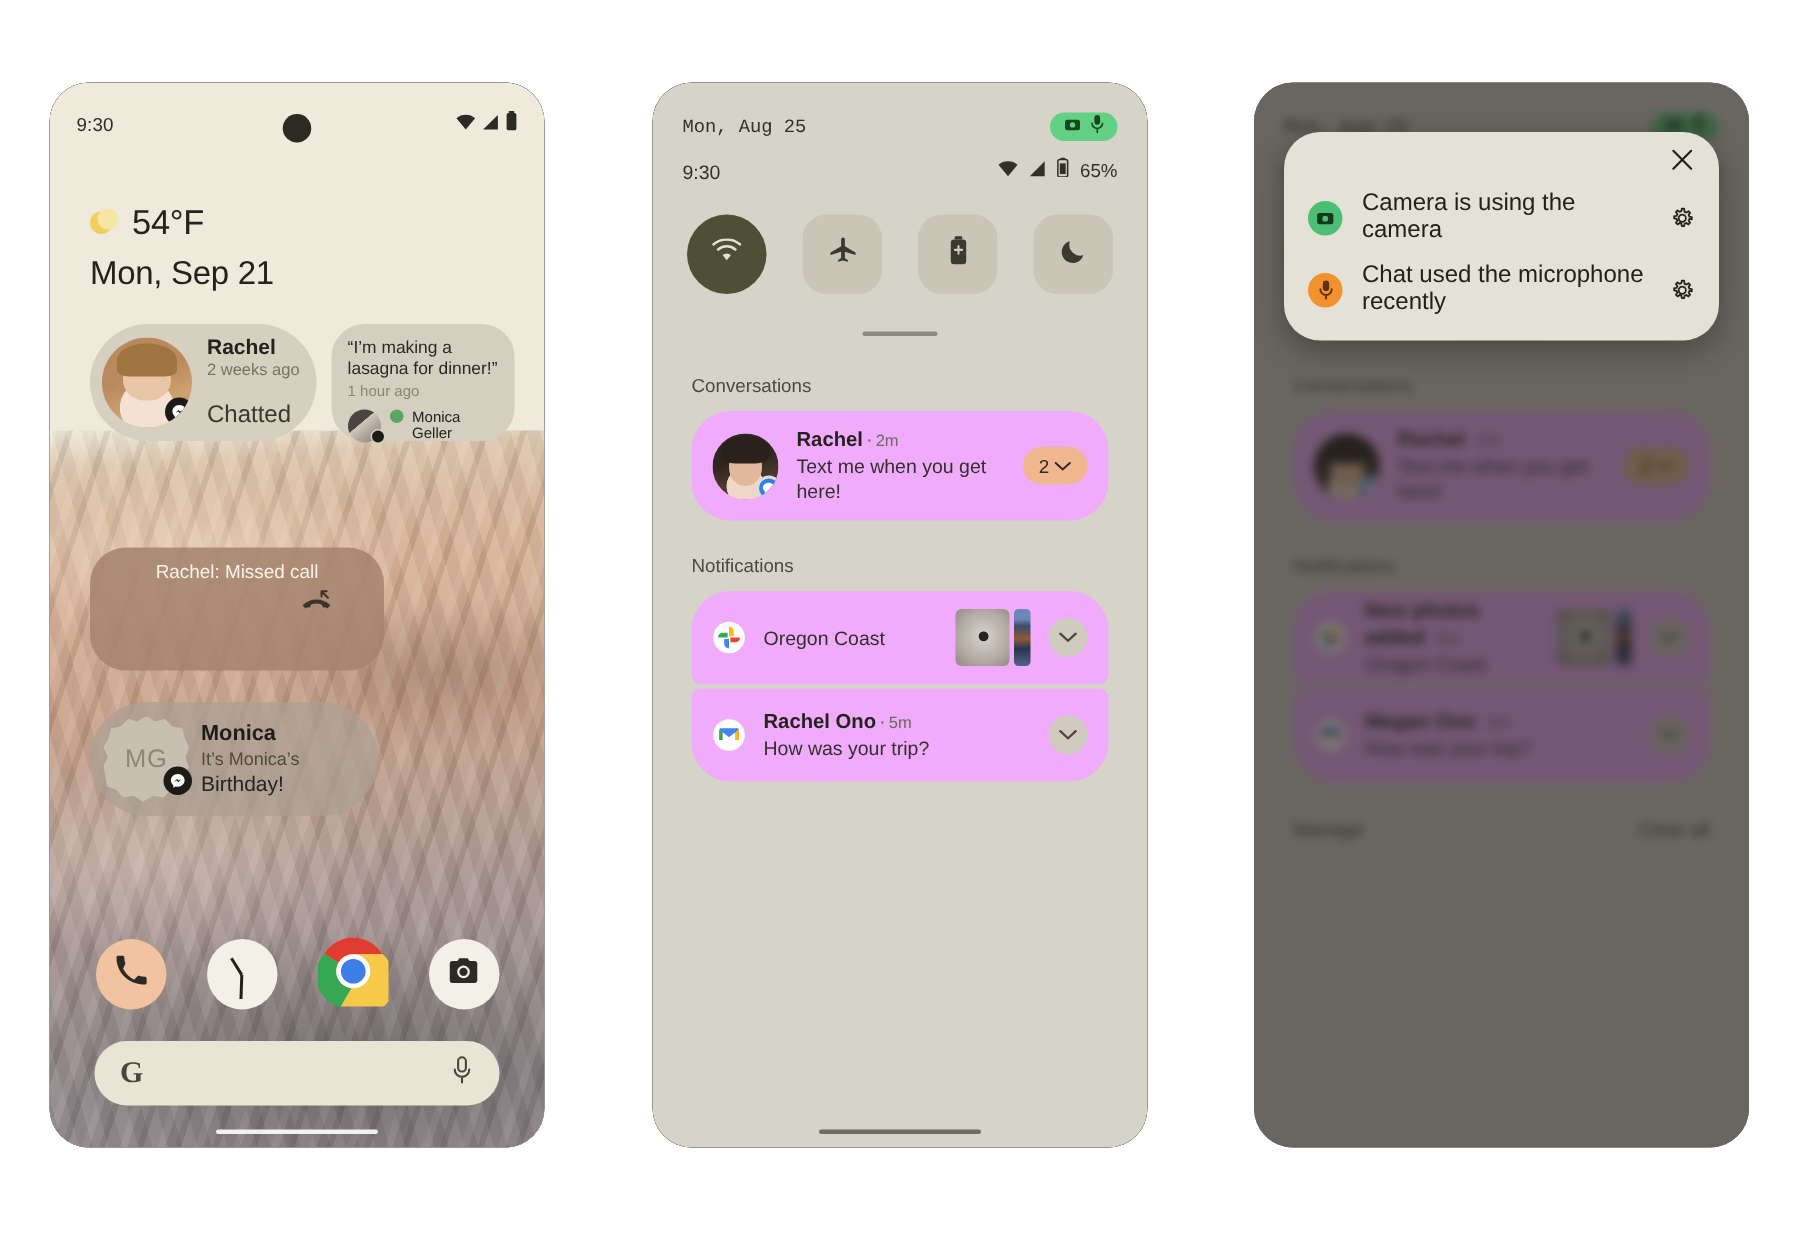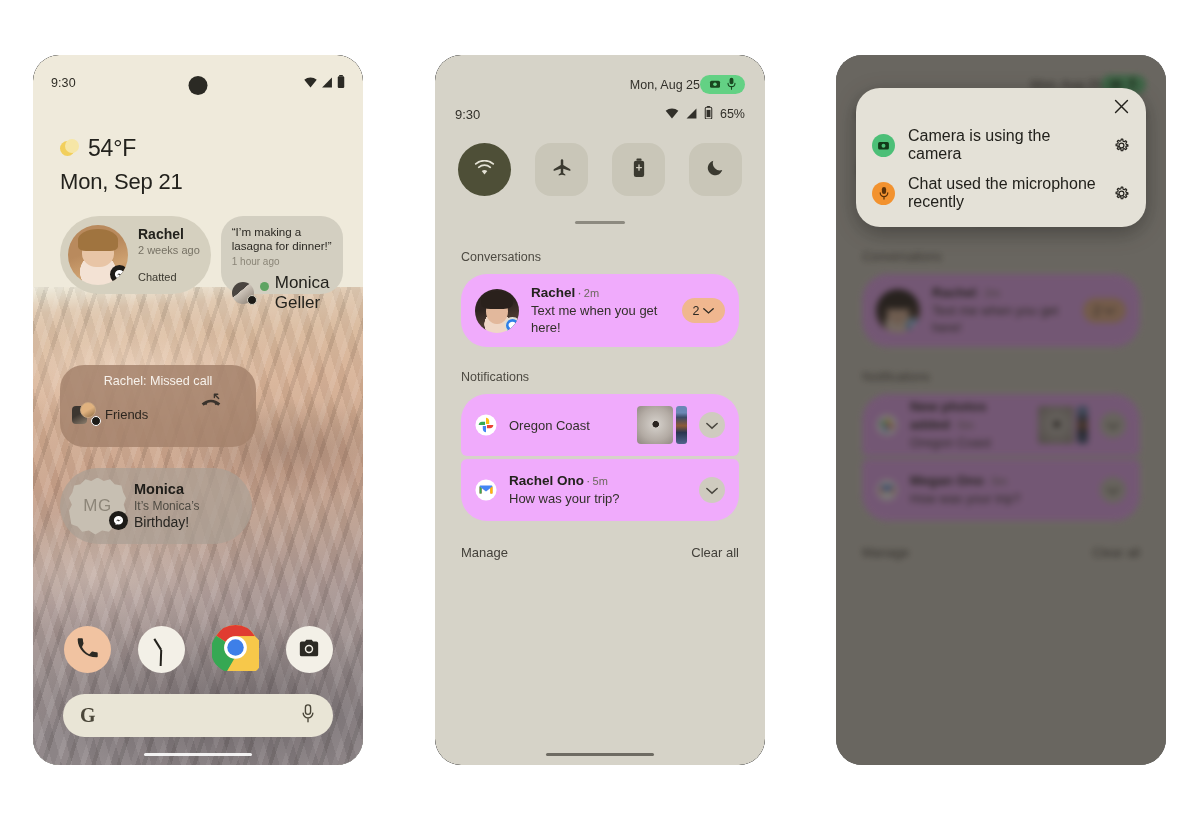--- a/index.html
+++ b/index.html
@@ -129,21 +129,21 @@
   .badge-chat {
     position: absolute; left: 42px; top: 40px; z-index: 3;
     width: 19px; height: 19px; border-radius: 50%;
     background: #1d1b17;
     display: flex; align-items: center; justify-content: center;
   }
   .badge-chat svg { width: 11px; height: 11px; }
   .w-rachel-txt { line-height: 1.18; }
   .wr-name { font-size: 14px; color: #23221d; font-weight: 700; }
   .wr-sub { font-size: 11px; color: #777265; margin-top: 2px; }
-  .wr-act { font-size: 11px; color: #3b382f; margin-top: 14px; }
+  .wr-act { font-size: 16px; color: #3b382f; margin-top: 14px; }
 
   .w-monica {
     width: 148px; height: 78px;
     background: #d3cfc1;
     border-radius: 22px;
     padding: 9px 10px 8px 11px;
   }
   .wm-quote { font-size: 11.6px; color: #2b2923; line-height: 1.24; }
   .wm-quote .ago { color: #8a8577; font-size: 10px; }
   .wm-foot { display: flex; align-items: center; gap: 6px; margin-top: 5px; }
@@ -153,21 +153,21 @@
     flex: 0 0 auto;
   }
   .wm-av .dotb {
     position:absolute; right:-3px; bottom:-1px; width:10px; height:10px; border-radius:50%;
     background:#1d1b17; border:1.5px solid #d3cfc1;
   }
   .wm-green {
     width: 9px; height: 9px; border-radius: 50%; background: #5fa463;
     position: relative; top: -7px; flex: 0 0 auto;
   }
-  .wm-name { font-size: 17px; color: #23221d; }
+  .wm-name { font-size: 10px; color: #23221d; }
 
   
   .w-missed {
     position: absolute; top: 310px; left: 27px;
     width: 196px; height: 82px;
     background: rgba(164,131,108,0.85);
     border-radius: 24px;
     z-index: 4;
     padding: 9px 12px;
   }
@@ -244,21 +244,21 @@
     bottom: 9px; width: 108px; height: 3.5px; border-radius: 3px;
     background: rgba(255,255,255,0.9); z-index: 6;
   }
 
   
   .shade-screen { background: #d6d3c8; position: absolute; inset: 0; }
 
   .shade-top {
     position: absolute; top: 0; left: 0; right: 0; padding: 20px 20px 0 20px;
   }
-  .shade-row1 { display: flex; align-items: center; justify-content: flex-end; }
+  .shade-row1 { display: flex; align-items: center; justify-content: space-between; font-family: Liberation Mono, monospace; }
   .shade-date { font-size: 12.5px; color: #32302a; }
   .privacy-chip {
     background: #63d184; border-radius: 11px; height: 19px;
     display: flex; align-items: center; gap: 6px; padding: 0 9px;
   }
   .shade-row2 {
     display: flex; align-items: center; justify-content: space-between;
     margin-top: 11px;
   }
   .shade-time { font-size: 13px; color: #32302a; }
@@ -465,28 +465,20 @@
       </div>
 
       <div class="w-missed">
         <div class="wms-title">Rachel: Missed call</div>
         <span class="missed-call-icon">
           <svg width="22" height="16" viewBox="0 0 26 18">
             <path d="M2 12c6-6 16-6 22 0l-2.5 2.5c-1.2-1-2.3-1.2-3.2-.6l-1.3-2.6c-2.6-1-5.6-1-8.2 0l-1.3 2.6c-.9-.6-2-.4-3.2.6z" fill="#3a332c"></path>
             <path d="M17 1l5 5M17 1h4M17 1v4" stroke="#3a332c" stroke-width="1.6" fill="none" stroke-linecap="round"></path>
           </svg>
         </span>
-        <div class="wms-row">
-          <span class="wms-av">
-              <i class="p1"></i>
-              <i class="p2"></i>
-              <i class="dotb"></i>
-            </span>
-          <span class="wms-name">Friends</span>
-        </div>
       </div>
 
       <div class="w-bday">
         <div class="mg-av">MG</div>
         <div class="bday-txt">
           <div class="bd-name">Monica</div>
           <div class="bd-l1">It’s Monica’s</div>
           <div class="bd-l2">Birthday!</div>
           <span class="bd-badge">
             <svg viewBox="0 0 24 24">
@@ -709,24 +701,20 @@
           <div class="chev-btn">
             <span>
               <svg width="12" height="8" viewBox="0 0 14 9">
                   <path d="M1 1.5L7 7l6-5.5" stroke="#4a473f" stroke-width="1.7" fill="none" stroke-linecap="round"></path>
                 </svg>
             </span>
           </div>
         </div>
       </div>
 
-      <div class="shade-actions">
-        <span>Manage</span>
-        <span>Clear all</span>
-      </div>
 
       <div class="shade-navpill"></div>
     </div>
   </div>
 
   <div class="phone" id="phone-3">
     <div class="screen shade-screen">
 
       <div class="blurred">
         <div class="shade-top">

